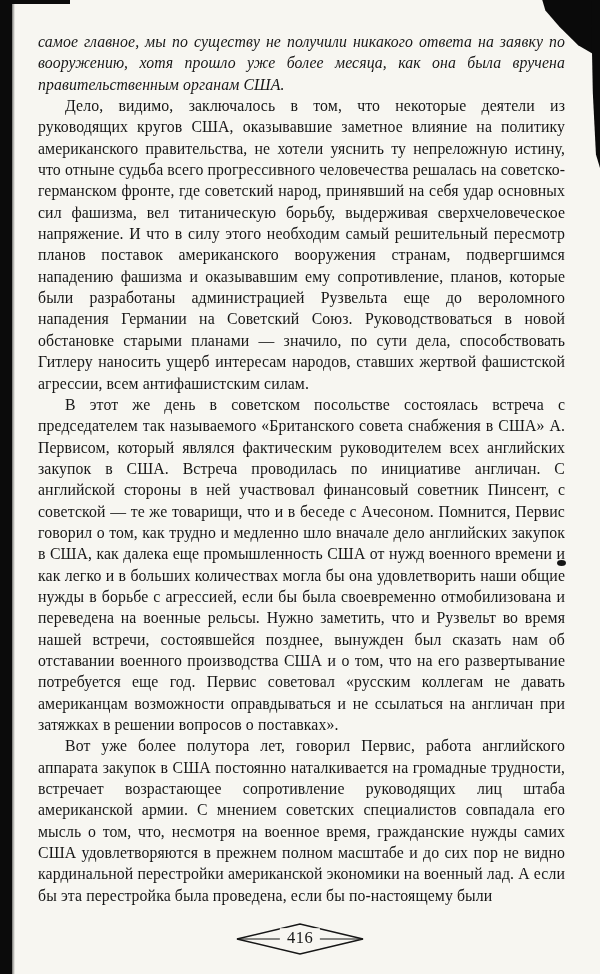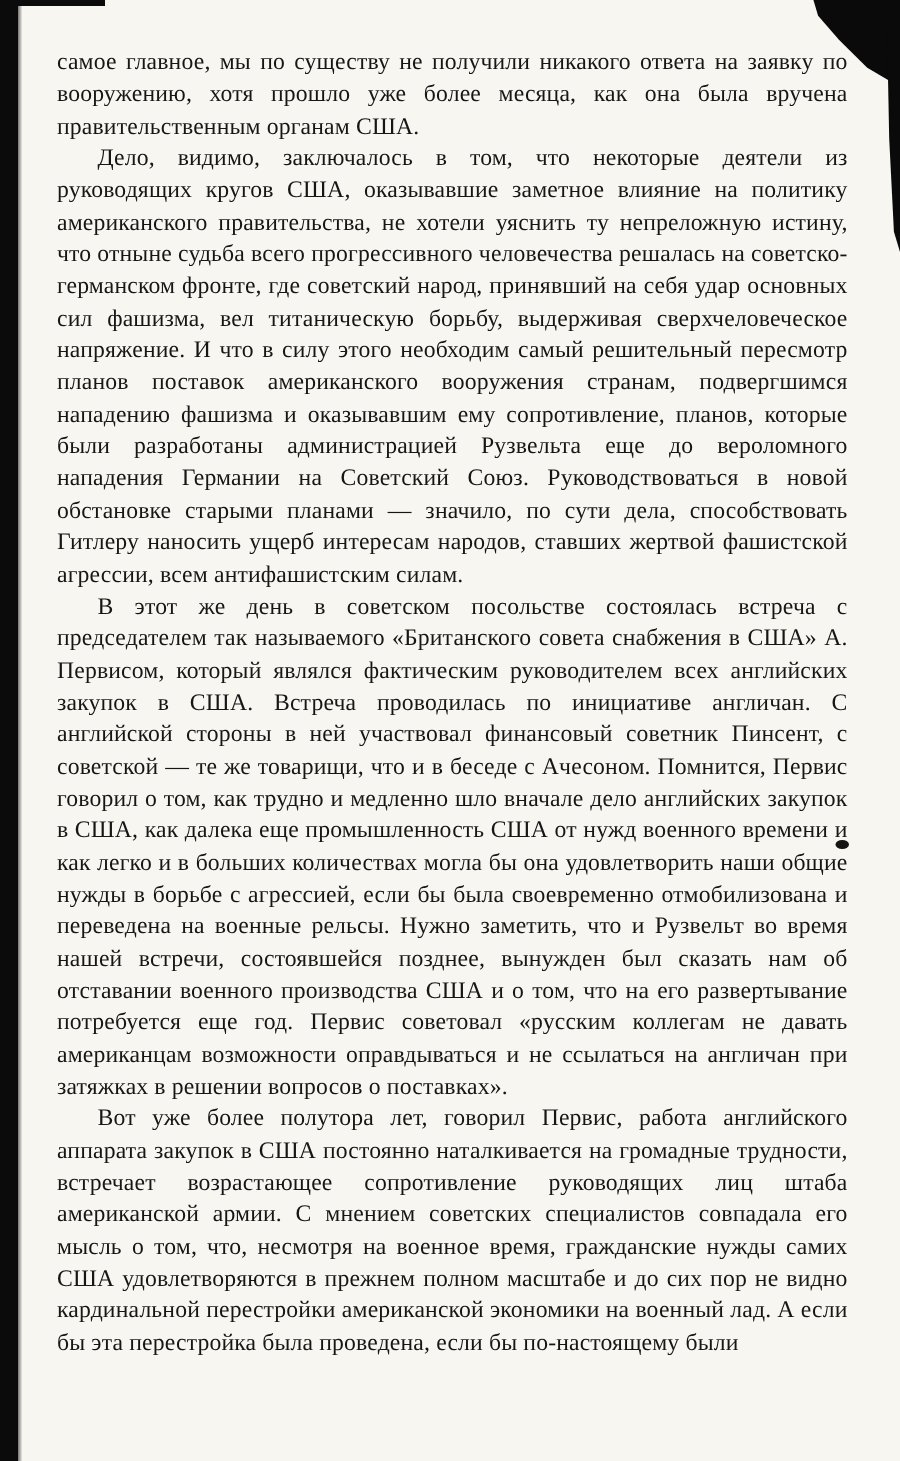--- a/index.html
+++ b/index.html
@@ -69,20 +69,21 @@
     font-size: 15.8px;
     line-height: 21.35px;
     letter-spacing: 0.1px;
   }
   .text-block p {
     margin: 0;
     text-indent: 27px;
   }
   .text-block p.no-indent {
     text-indent: 0;
+    font-style: italic;
   }
 
   
   .page-number-wrap {
     position: absolute;
     left: 50%;
     top: 921px;
     transform: translateX(-50%);
     width: 132px;
     height: 36px;
@@ -112,14 +113,21 @@
   <div class="edge-right-top"></div>
   <div class="speck-right"></div>
 
   <div class="text-block">
     <p class="no-indent">самое главное, мы по существу не получили никакого ответа на заявку по вооружению, хотя прошло уже более месяца, как она была вручена правительственным органам США.</p>
     <p>Дело, видимо, заключалось в том, что некоторые деятели из руководящих кругов США, оказывавшие заметное влияние на политику американского правительства, не хотели уяснить ту непреложную истину, что отныне судьба всего прогрессивного человечества решалась на советско-германском фронте, где советский народ, принявший на себя удар основных сил фашизма, вел титаническую борьбу, выдерживая сверхчеловеческое напряжение. И что в силу этого необходим самый решительный пересмотр планов поставок американского вооружения странам, подвергшимся нападению фашизма и оказывавшим ему сопротивление, планов, которые были разработаны администрацией Рузвельта еще до вероломного нападения Германии на Советский Союз. Руководствоваться в новой обстановке старыми планами — значило, по сути дела, способствовать Гитлеру наносить ущерб интересам народов, ставших жертвой фашистской агрессии, всем антифашистским силам.</p>
     <p>В этот же день в советском посольстве состоялась встреча с председателем так называемого «Британского совета снабжения в США» А. Первисом, который являлся фактическим руководителем всех английских закупок в США. Встреча проводилась по инициативе англичан. С английской стороны в ней участвовал финансовый советник Пинсент, с советской — те же товарищи, что и в беседе с Ачесоном. Помнится, Первис говорил о том, как трудно и медленно шло вначале дело английских закупок в США, как далека еще промышленность США от нужд военного времени и как легко и в больших количествах могла бы она удовлетворить наши общие нужды в борьбе с агрессией, если бы была своевременно отмобилизована и переведена на военные рельсы. Нужно заметить, что и Рузвельт во время нашей встречи, состоявшейся позднее, вынужден был сказать нам об отставании военного производства США и о том, что на его развертывание потребуется еще год. Первис советовал «русским коллегам не давать американцам возможности оправдываться и не ссылаться на англичан при затяжках в решении вопросов о поставках».</p>
     <p>Вот уже более полутора лет, говорил Первис, работа английского аппарата закупок в США постоянно наталкивается на громадные трудности, встречает возрастающее сопротивление руководящих лиц штаба американской армии. С мнением советских специалистов совпадала его мысль о том, что, несмотря на военное время, гражданские нужды самих США удовлетворяются в прежнем полном масштабе и до сих пор не видно кардинальной перестройки американской экономики на военный лад. А если бы эта перестройка была проведена, если бы по-настоящему были</p>
   </div>
 
+  <div class="page-number-wrap">
+    <svg width="132" height="36" viewBox="0 0 132 36">
+      <polygon points="3,18 66,3 129,18 66,33" fill="none" stroke="#161616" stroke-width="1.6"></polygon>
+      <line x1="3" y1="18" x2="129" y2="18" stroke="#161616" stroke-width="1.2"></line>
+    </svg>
+    <span class="page-number-label">416</span>
+  </div>
 
 </div>
 
 </body></html>

